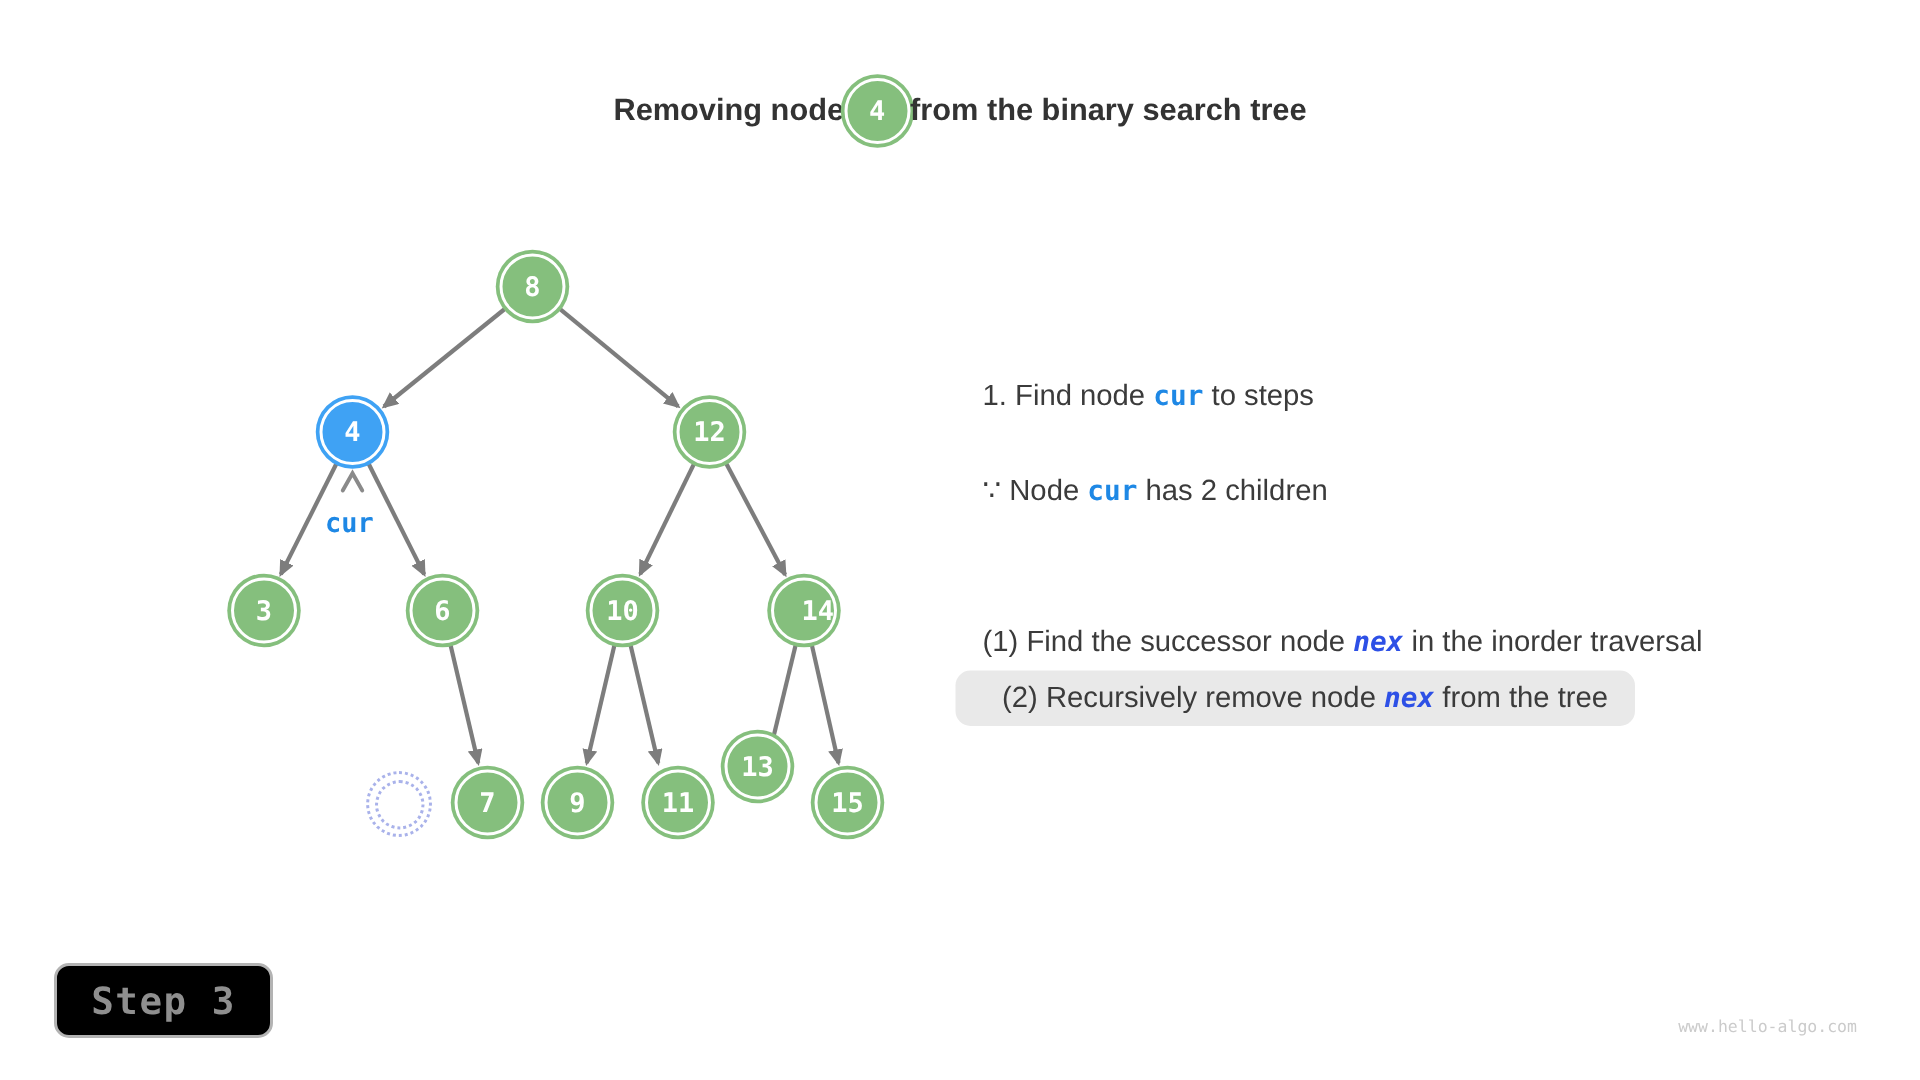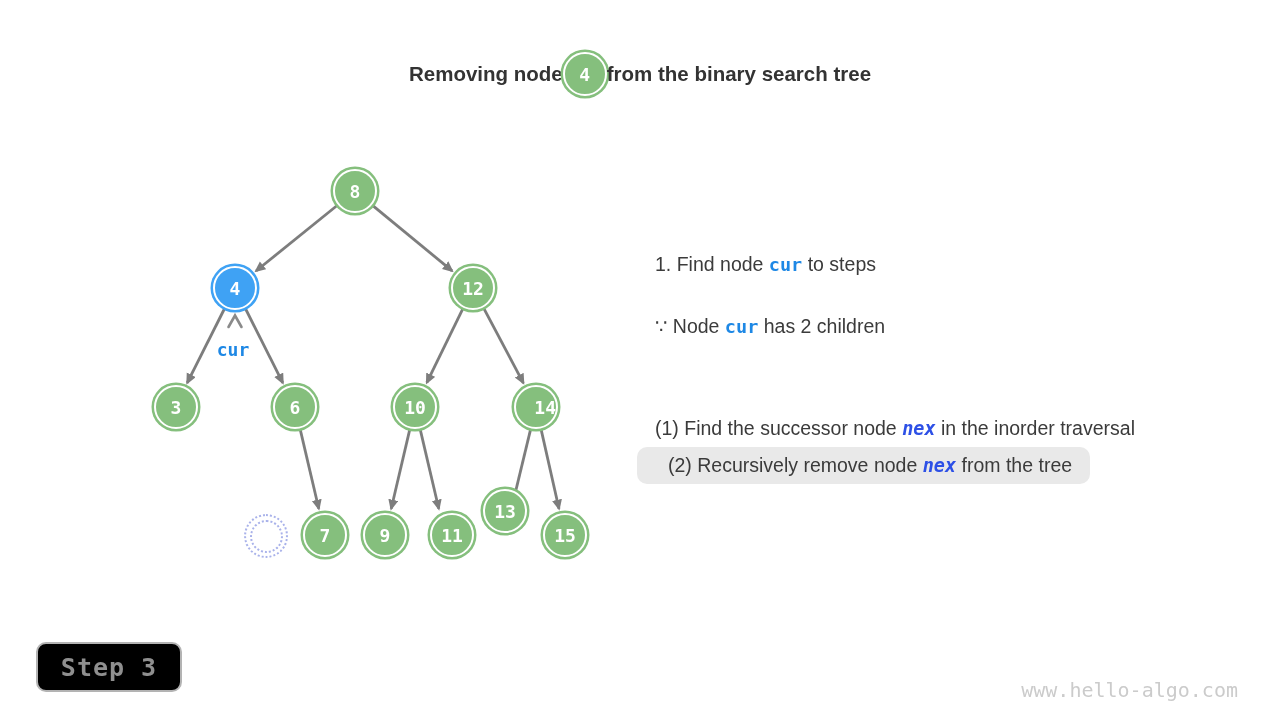--- a/index.html
+++ b/index.html
@@ -64,21 +64,21 @@
     position:absolute; left:36px; top:642px; width:146px; height:50px;
     background:#000000; border:2px solid #b3b3b3; border-radius:10px;
     display:flex; align-items:center; justify-content:center;
     font-family:"DejaVu Sans Mono", monospace; font-weight:bold;
     font-size:25px; color:#8f8f8f; letter-spacing:1px;
   }
 
   
   .watermark {
     position:absolute; right:42px; top:678px;
-    font-family:"DejaVu Sans Mono", monospace; font-size:20px; color:#cbcbcb;
+    font-family:"DejaVu Sans Mono", monospace; font-size:11px; color:#cbcbcb;
   }
 </style>
 </head>
 <body>
 
 <div id="canvas">
 
   <div class="title-row">
     <span>Removing node</span>
     <span class="node badge">

